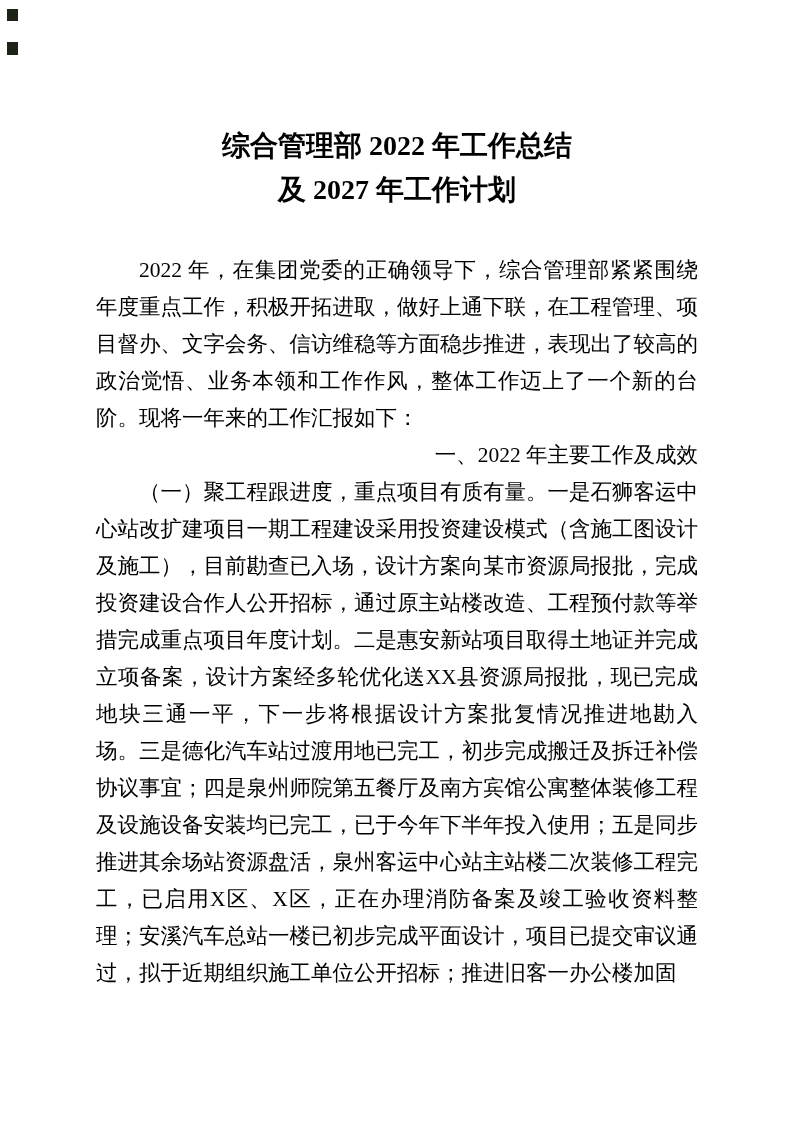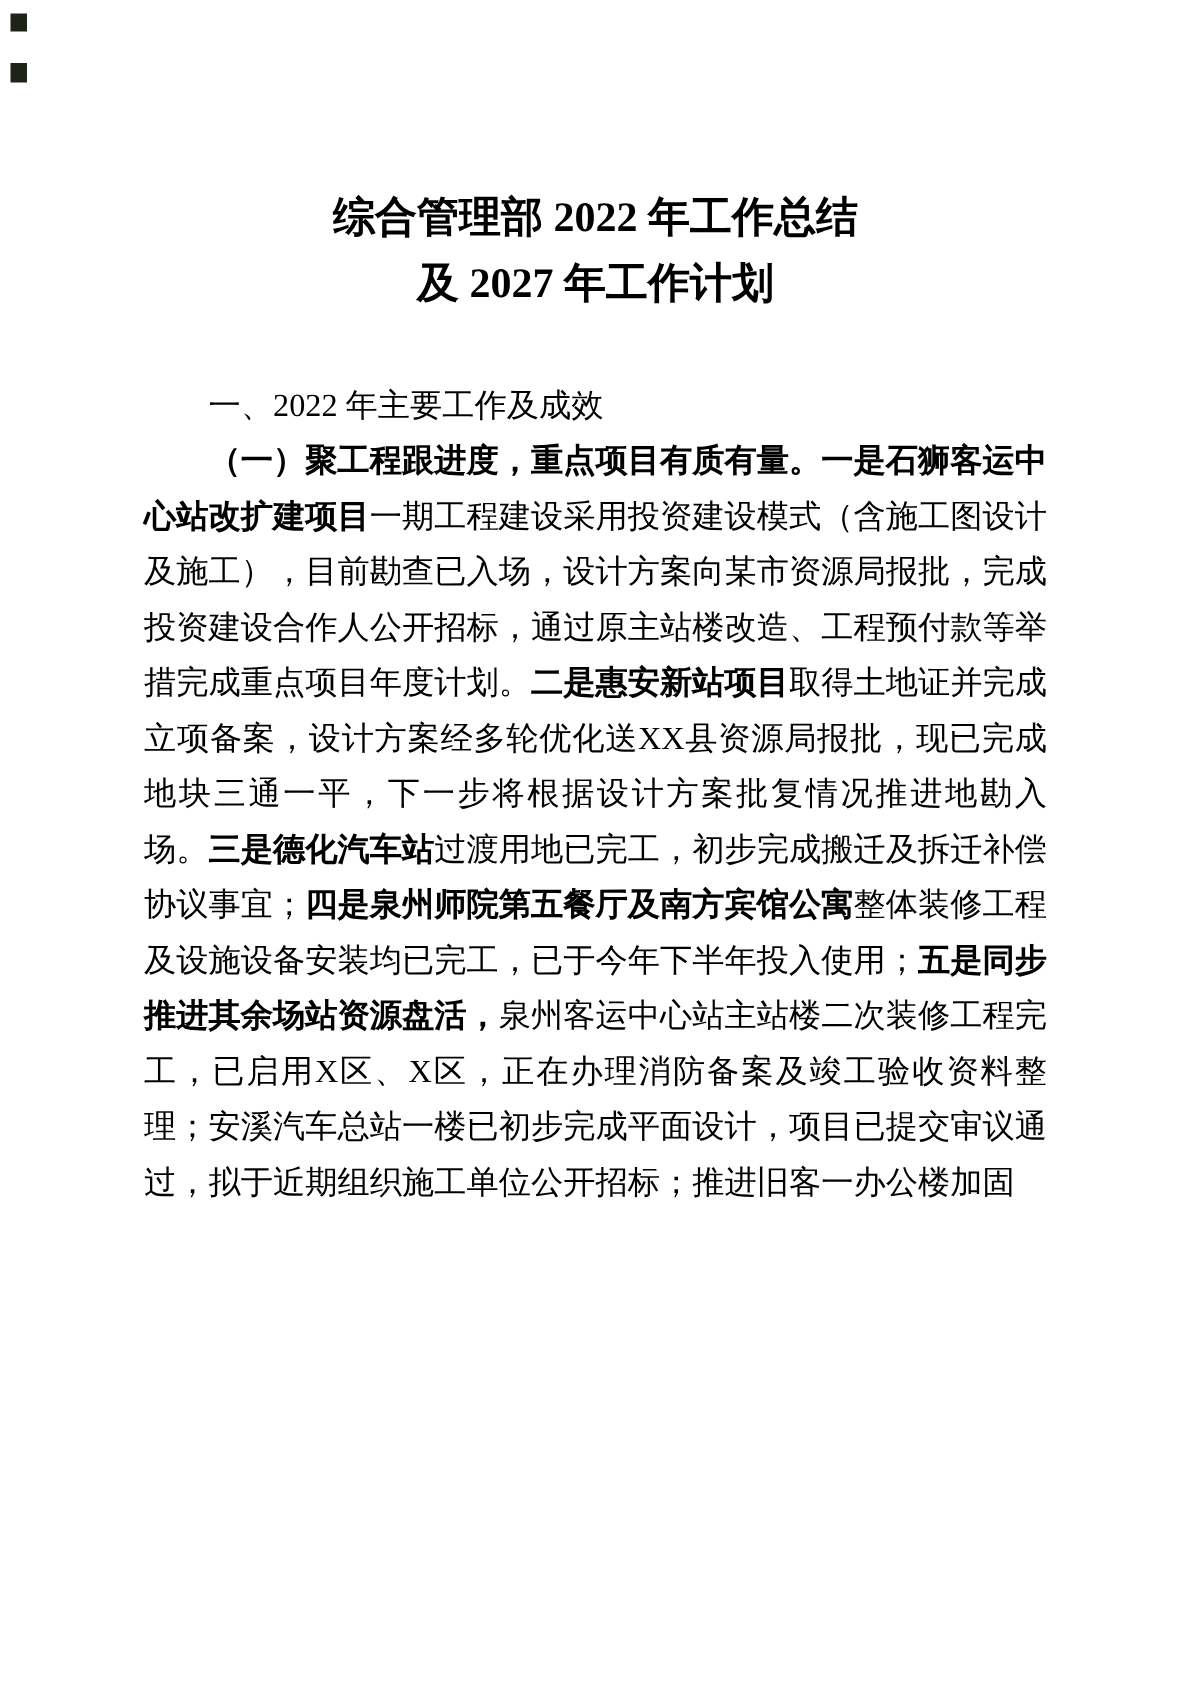--- a/index.html
+++ b/index.html
@@ -53,25 +53,25 @@
     font-size: 21.5px;
     line-height: 37px;
     text-indent: 2em;
     text-align: justify;
     text-justify: inter-ideograph;
     color: #000000;
     
     font-family: "Liberation Serif", sans-serif;
   }
   .para.heading {
-    text-align: left;
+    text-align: right;
     font-family: Liberation Serif, serif;
   }
   .run-regular { font-weight: 400; }
-  .run-bold    { font-weight: 700; }
+  .run-bold    { font-weight: 400; }
   .run-song    {
     font-weight: 400;
     font-family: "Liberation Serif", serif; 
   }
 </style>
 </head>
 <body>
 
 <div class="page">
 
@@ -79,18 +79,19 @@
   <span class="margin-mark m2"></span>
 
   <div class="content">
 
     <h1 class="doc-title">
       <span class="title-line">综合管理部 2022 年工作总结</span>
       <span class="title-line">及 2027 年工作计划</span>
     </h1>
 
     <div class="body-block" id="paragraphs">
+        <p class="para body"><span class="run-regular">2022 年，在集团党委的正确领导下，综合管理部紧紧围绕年度重点工作，积极开拓进取，做好上通下联，在工程管理、项目督办、文字会务、信访维稳等方面稳步推进，表现出了较高的政治觉悟、业务本领和工作作风，整体工作迈上了一个新的台阶。现将一年来的工作汇报如下：</span></p>
         <p class="para heading"><span class="run-regular">一、2022 年主要工作及成效</span></p>
         <p class="para body"><span class="run-bold">（一）聚工程跟进度，重点项目有质有量。一是石狮客运中心站改扩建项目</span><span class="run-regular">一期工程建设采用投资建设模式（含施工图设计及施工），目前勘查已入场，设计方案向某市资源局报批，完成投资建设合作人公开招标，通过原主站楼改造、工程预付款等举措完成重点项目年度计划。</span><span class="run-bold">二是惠安新站项目</span><span class="run-regular">取得土地证并完成立项备案，设计方案经多轮优化送XX县资源局报批，现</span><span class="run-song">已完成地块三通一平，</span><span class="run-regular">下一步将根据设计方案批复情况推进地勘入 场。</span><span class="run-bold">三是德化汽车站</span><span class="run-regular">过渡用地已完工，初步完成搬迁及拆迁补偿协议事宜；</span><span class="run-bold">四是泉州师院第五餐厅及南方宾馆公寓</span><span class="run-regular">整体装修工程及设施设备安装均已完工，已于今年下半年投入使用；</span><span class="run-bold">五是同步推进其余场站资源盘活，</span><span class="run-regular">泉州客运中心站主站楼二次装修工程完工，已启用X区、X区，正在办理消防备案及竣工验收资料整理；安溪汽车总站一楼已初步完成平面设计，项目已提交审议通过，拟于近期组织施工单位公开招标；推进旧客一办公楼加固</span></p>
       </div>
 
   </div>
 </div>
 
 </body></html>

